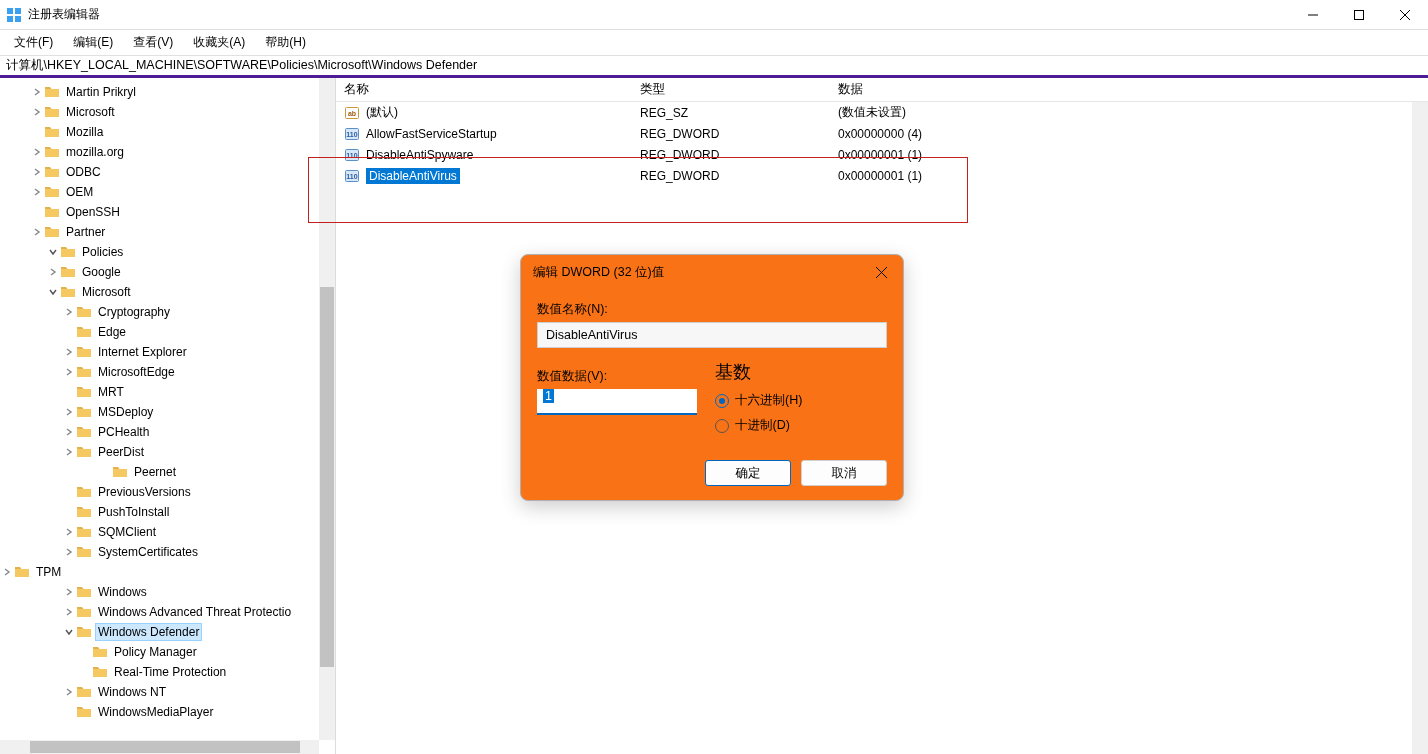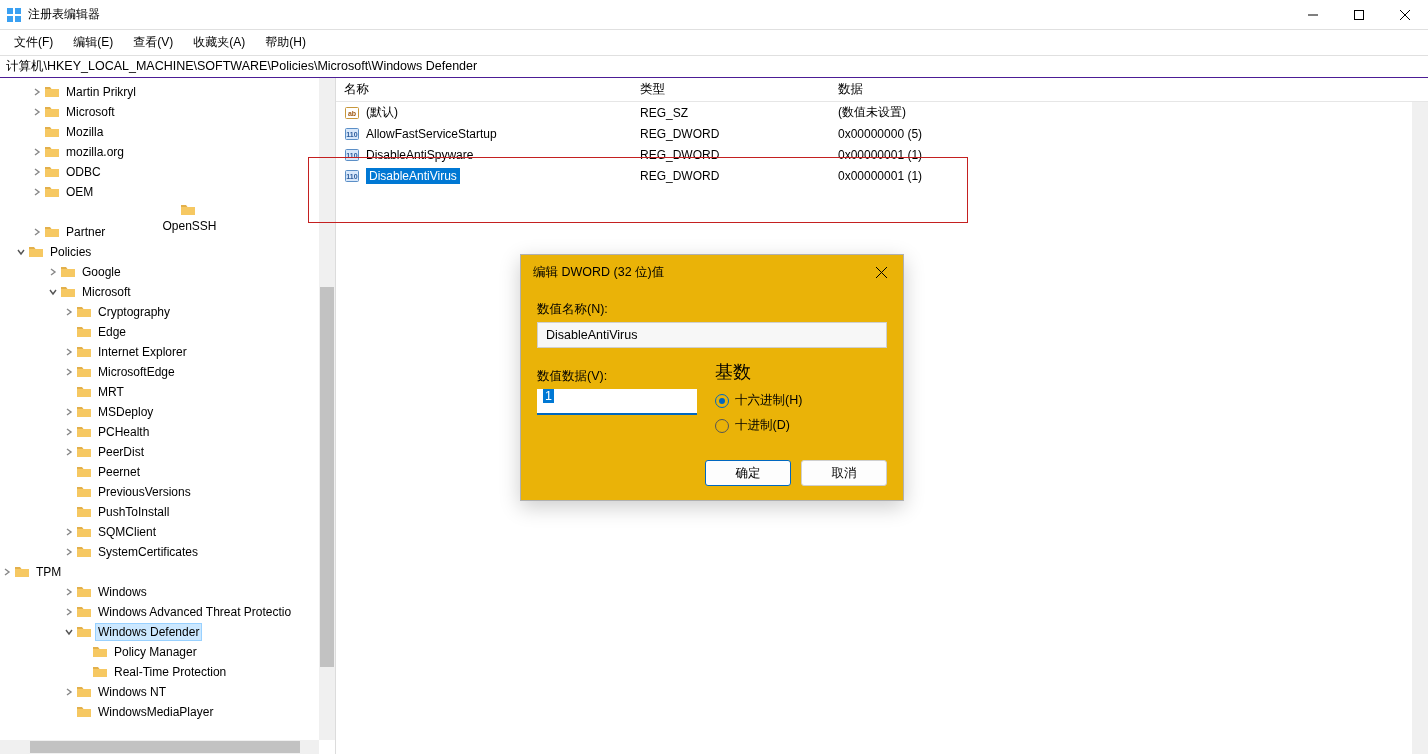--- a/index.html
+++ b/index.html
@@ -12,21 +12,21 @@
   .titlebar .spacer { flex:1; }
   .win-controls { display:flex; height:100%; }
   .win-btn { width:46px; display:flex; align-items:center; justify-content:center; }
   .win-btn svg { stroke:#000; stroke-width:1; fill:none; }
 
   
   .menubar { height:26px; display:flex; align-items:center; padding:0 6px; gap:4px; border-bottom:1px solid #e0e0e0; }
   .menu-item { padding:3px 8px; }
 
   
-  .addressbar { height:22px; display:flex; align-items:center; padding:0 6px; border-bottom:1px solid #4c1d95; font-size:12.5px; }
+  .addressbar { height:22px; display:flex; align-items:center; padding:0 6px; border-bottom:3px solid #4c1d95; font-size:12.5px; }
 
   
   .main { display:flex; height:calc(754px - 30px - 26px - 22px); position:relative; }
 
   
   .tree-pane { width:336px; border-right:1px solid #dcdcdc; position:relative; overflow:hidden; }
   .tree-inner { padding-top:4px; padding-bottom:4px; }
   .tree-row { display:flex; align-items:center; height:20px; white-space:nowrap; }
   .tree-row.sel .lbl { background:#cce8ff; outline:1px solid #99d1ff; }
   .tw { width:14px; display:flex; align-items:center; justify-content:center; color:#6b6b6b; font-size:10px; }
@@ -58,22 +58,22 @@
   .cell-name { width:274px; }
   .cell-type { width:198px; }
   .cell-data { flex:1; }
   .sel-name { background:#0078d4; color:#fff; padding:1px 3px; display:inline-block; }
 
   .red-box { position:absolute; left:-28px; top:55px; width:660px; height:66px; border:1px solid #c42020; pointer-events:none; }
 
   .list-vscroll { position:absolute; right:0; top:24px; bottom:0; width:16px; background:#f0f0f0; }
 
   
-  .dialog { position:absolute; left:520px; top:254px; width:384px; background:#eab308;
-            border:1px solid #b0b0b0; border-radius:0; box-shadow:0 6px 20px rgba(0,0,0,.2); z-index:10; }
+  .dialog { position:absolute; left:520px; top:254px; width:384px; background:#f97316;
+            border:1px solid #b0b0b0; border-radius:8px; box-shadow:0 6px 20px rgba(0,0,0,.2); z-index:10; }
   .dlg-title { display:flex; align-items:center; height:34px; padding:0 12px; font-size:12.5px; }
   .dlg-title .spacer { flex:1; }
   .dlg-close { width:20px; height:20px; display:flex; align-items:center; justify-content:center; }
   .dlg-body { padding:4px 16px 14px 16px; }
   .field-label { font-size:12.5px; margin-top:8px; margin-bottom:4px; }
   .text-input { width:100%; height:26px; border:1px solid #cfcfcf; background:#f7f7f7; padding:0 8px; font-size:12.5px; }
   .row-2col { display:flex; gap:18px; margin-top:12px; }
   .left-col { flex:0 0 160px; }
   .value-input { width:160px; height:26px; border:none; border-bottom:2px solid #0067c0; background:#fff; padding:0 6px; font-size:12.5px; }
   .value-input .selv { background:#0078d4; color:#fff; padding:0 2px; }
@@ -210,21 +210,21 @@
             </svg>
           </span>
           <span class="fld">
             <svg viewBox="0 0 16 16" width="16" height="16">
               <path class="tab" d="M1 3h5l1.5 2H1z"></path>
               <path d="M1 5h14v8H1z"></path>
             </svg>
           </span>
           <span class="lbl">OEM</span>
         </div>
-        <div class="tree-row" style="padding-left: 44px; flex-direction: column;">
+        <div class="tree-row" style="padding-left: 30px;">
           <span class="tw empty"></span>
           <span class="fld">
             <svg viewBox="0 0 16 16" width="16" height="16">
               <path class="tab" d="M1 3h5l1.5 2H1z"></path>
               <path d="M1 5h14v8H1z"></path>
             </svg>
           </span>
           <span class="lbl">OpenSSH</span>
         </div>
         <div class="tree-row" style="padding-left: 30px;">
@@ -234,21 +234,21 @@
             </svg>
           </span>
           <span class="fld">
             <svg viewBox="0 0 16 16" width="16" height="16">
               <path class="tab" d="M1 3h5l1.5 2H1z"></path>
               <path d="M1 5h14v8H1z"></path>
             </svg>
           </span>
           <span class="lbl">Partner</span>
         </div>
-        <div class="tree-row" style="padding-left: 14px;">
+        <div class="tree-row" style="padding-left: 30px; margin-left: 16px;">
           <span class="tw">
             <svg width="8" height="8">
               <polyline points="1,2 4,6 7,2" fill="none" stroke="#555" stroke-width="1.4"></polyline>
             </svg>
           </span>
           <span class="fld">
             <svg viewBox="0 0 16 16" width="16" height="16">
               <path class="tab" d="M1 3h5l1.5 2H1z"></path>
               <path d="M1 5h14v8H1z"></path>
             </svg>
@@ -380,21 +380,21 @@
             </svg>
           </span>
           <span class="fld">
             <svg viewBox="0 0 16 16" width="16" height="16">
               <path class="tab" d="M1 3h5l1.5 2H1z"></path>
               <path d="M1 5h14v8H1z"></path>
             </svg>
           </span>
           <span class="lbl">PeerDist</span>
         </div>
-        <div class="tree-row" style="padding-left: 62px;">
+        <div class="tree-row" style="padding-left: 98px;">
           <span class="tw empty"></span>
           <span class="fld">
             <svg viewBox="0 0 16 16" width="16" height="16">
               <path class="tab" d="M1 3h5l1.5 2H1z"></path>
               <path d="M1 5h14v8H1z"></path>
             </svg>
           </span>
           <span class="lbl">Peernet</span>
         </div>
         <div class="tree-row" style="padding-left: 62px;">
@@ -575,21 +575,21 @@
         </div>
         <div class="list-row">
           <span class="val-icon bin">
             <svg viewBox="0 0 16 16" width="16" height="16">
               <rect x="1.5" y="2.5" width="13" height="11" rx="1"></rect>
               <text x="8" y="11" text-anchor="middle" class="t" fill="#2a5a9a">110</text>
             </svg>
           </span>
           <div class="cell-name"><span>AllowFastServiceStartup</span></div>
           <div class="cell-type">REG_DWORD</div>
-          <div class="cell-data">0x00000000 (5)</div>
+          <div class="cell-data">0x00000000 (4)</div>
         </div>
         <div class="list-row">
           <span class="val-icon bin">
             <svg viewBox="0 0 16 16" width="16" height="16">
               <rect x="1.5" y="2.5" width="13" height="11" rx="1"></rect>
               <text x="8" y="11" text-anchor="middle" class="t" fill="#2a5a9a">110</text>
             </svg>
           </span>
           <div class="cell-name"><span>DisableAntiSpyware</span></div>
           <div class="cell-type">REG_DWORD</div>

